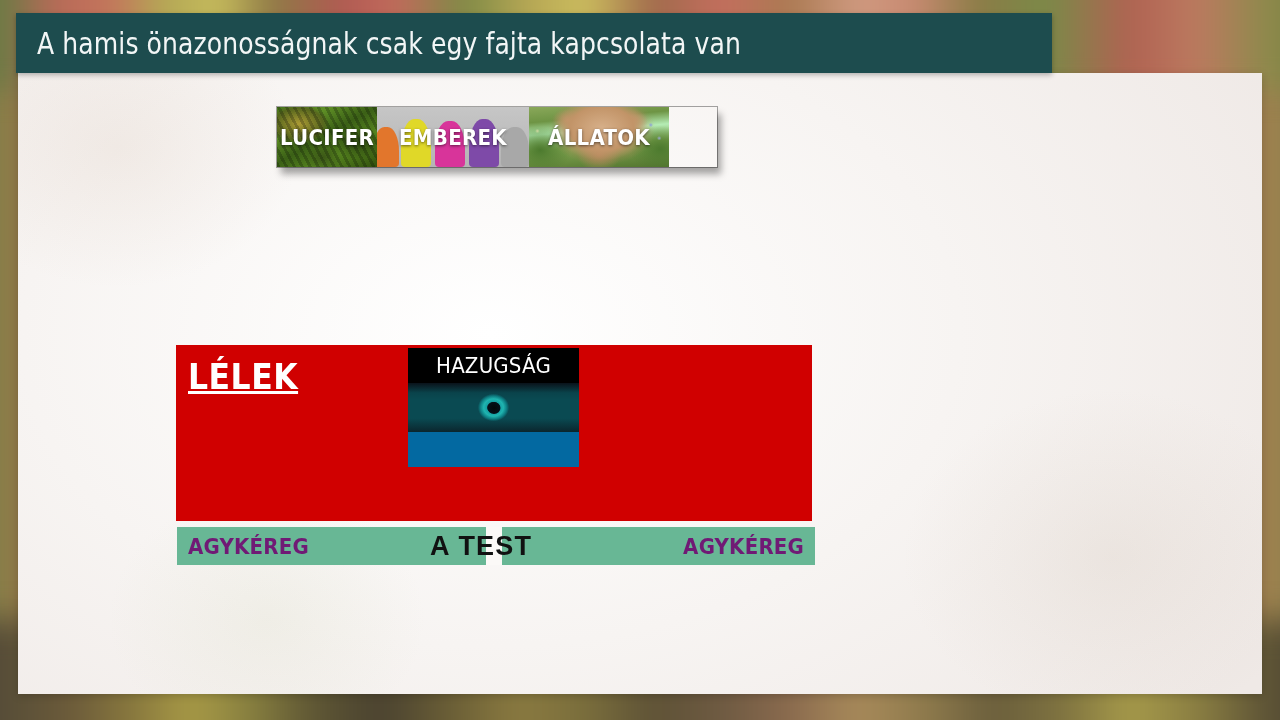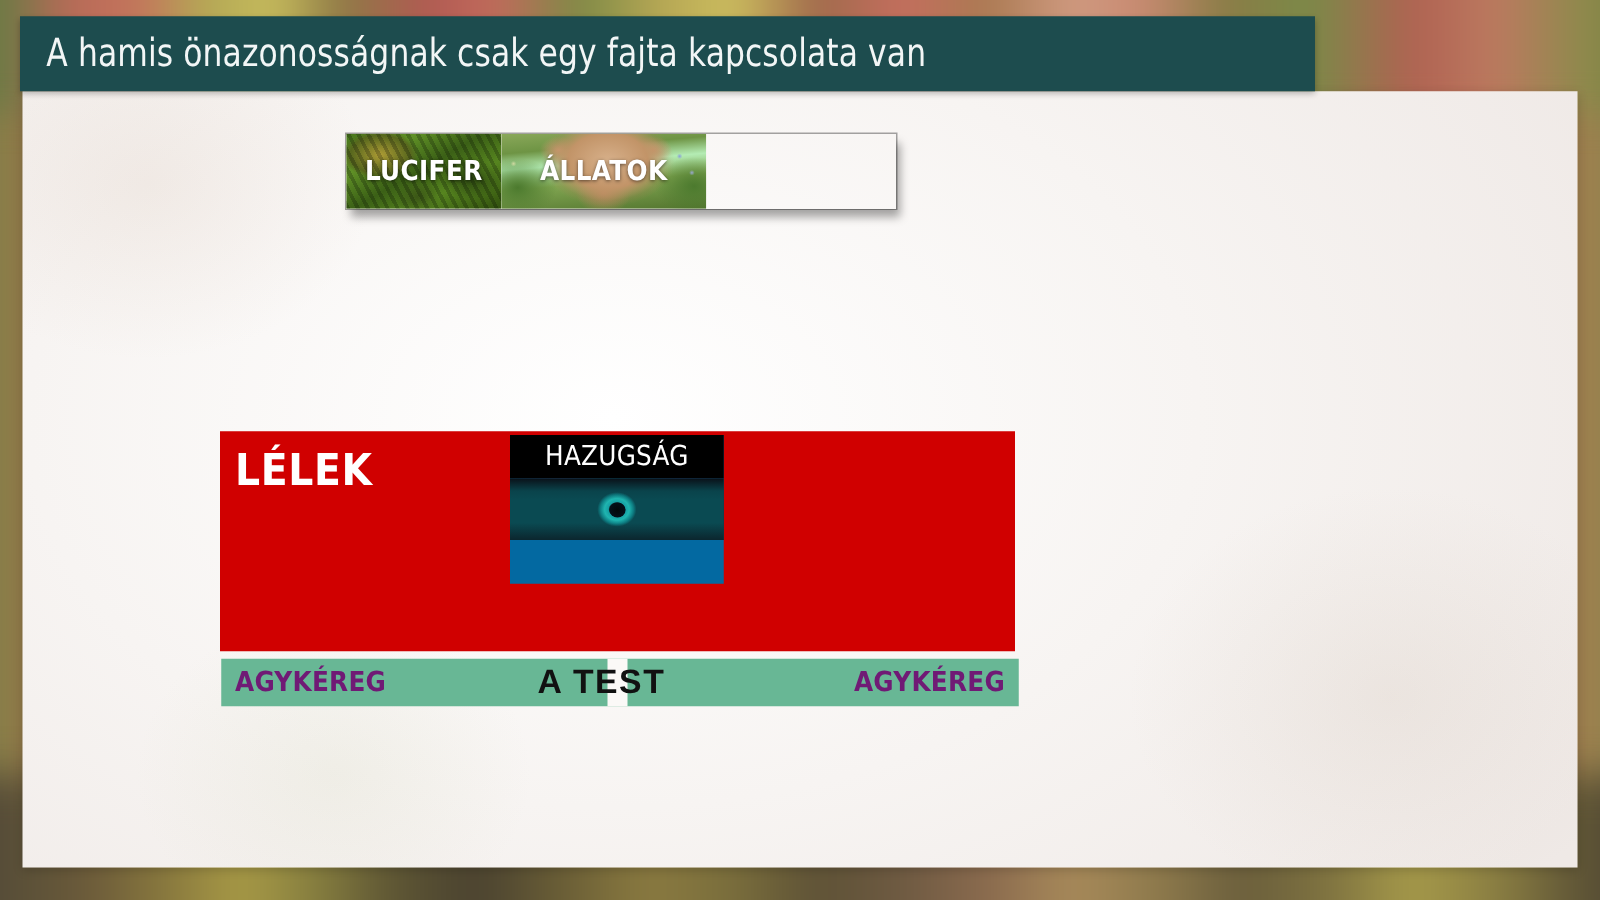--- a/index.html
+++ b/index.html
@@ -140,21 +140,21 @@
     color: #ffffff;
     font-family: "DejaVu Sans Condensed", "Liberation Sans Narrow", "Liberation Sans", sans-serif;
     font-size: 22px;
     font-weight: 700;
     letter-spacing: 0.3px;
     white-space: nowrap;
     text-shadow: 0 1px 3px rgba(0,0,0,0.55);
   }
 
   
-  #cell-lucifer { width: 124px; }
+  #cell-lucifer { width: 100px; }
   .art-snake {
     background:
       radial-gradient(ellipse 40px 26px at 22% 28%, #b9a23a 0%, #5d6b20 60%, transparent 75%),
       radial-gradient(ellipse 26px 20px at 46% 84%, #3f5a18 0%, transparent 70%),
       radial-gradient(ellipse 34px 22px at 80% 60%, #2f4a12 0%, transparent 72%),
       radial-gradient(circle 8px at 25% 30%, #1b2a0c 0%, #1b2a0c 60%, transparent 70%),
       linear-gradient(150deg, #4c7a1e 0%, #66962a 25%, #3f6418 48%, #5c8a22 70%, #35540f 100%);
   }
   .art-snake::after {
     content:"";
@@ -167,21 +167,21 @@
   
   #cell-emberek { width: 152px; background: #bdbdbd; }
   .art-people { background: linear-gradient(180deg, #c6c6c6 0%, #b4b4b4 100%); }
   .art-people .fig {
     position: absolute;
     bottom: 0;
     border-radius: 44% 44% 4px 4px / 60% 60% 4px 4px;
   }
 
   
-  #cell-allatok { width: 164px; }
+  #cell-allatok { width: 140px; }
   .art-cat {
     background:
       radial-gradient(ellipse 58px 40px at 52% 36%, #d7b08a 0%, #c29468 55%, rgba(180,130,90,0.2) 80%, transparent 92%),
       radial-gradient(ellipse 22px 16px at 28% 22%, #c89a70 0%, transparent 70%),
       radial-gradient(ellipse 22px 16px at 74% 22%, #c89a70 0%, transparent 70%),
       radial-gradient(ellipse 30px 24px at 50% 78%, #b8885e 0%, transparent 74%),
       radial-gradient(ellipse 40px 30px at 8% 72%, #4c7a2e 0%, transparent 78%),
       radial-gradient(ellipse 40px 30px at 94% 70%, #4c7a2e 0%, transparent 78%),
       linear-gradient(175deg, #8aa85a 0%, #6e9444 22%, #b4ecb4 40%, #7fa450 62%, #52742e 100%);
   }
@@ -207,20 +207,21 @@
   #soul-label {
     position: absolute;
     left: 12px;
     top: 15px;
     color: #ffffff;
     font-family: "DejaVu Sans Condensed", "Liberation Sans Narrow", "Liberation Sans", sans-serif;
     font-size: 35px;
     font-weight: 700;
     letter-spacing: 0.5px;
     line-height: 1;
+    text-decoration: underline;
   }
 
   
   #lie-stack {
     position: absolute;
     left: 408px;
     top: 348px;
     width: 171px;
     height: 119px;
     z-index: 9;
@@ -334,20 +335,30 @@
     <div id="header-title">A hamis önazonosságnak csak egy fajta kapcsolata van</div>
   </div>
 
   <div id="cat-strip">
 
     <div class="cat-cell" id="cell-lucifer">
       <div class="art art-snake"></div>
       <span class="cat-label">LUCIFER</span>
     </div>
 
+    <div class="cat-cell" id="cell-emberek">
+      <div class="art art-people">
+        <div class="fig" style="left:-4px;  width:26px; height:40px; background:#e2762c;"></div>
+        <div class="fig" style="left:24px;  width:30px; height:48px; background:#e0d828;"></div>
+        <div class="fig" style="left:58px;  width:30px; height:46px; background:#d8349a;"></div>
+        <div class="fig" style="left:92px;  width:30px; height:48px; background:#7e4aa8;"></div>
+        <div class="fig" style="left:124px; width:28px; height:40px; background:#a8a8a8;"></div>
+      </div>
+      <span class="cat-label">EMBEREK</span>
+    </div>
 
     <div class="cat-cell" id="cell-allatok">
       <div class="art art-cat"></div>
       <span class="cat-label">ÁLLATOK</span>
     </div>
 
   </div>
 
   <div id="red-block">
     <div id="soul-label">LÉLEK</div>

